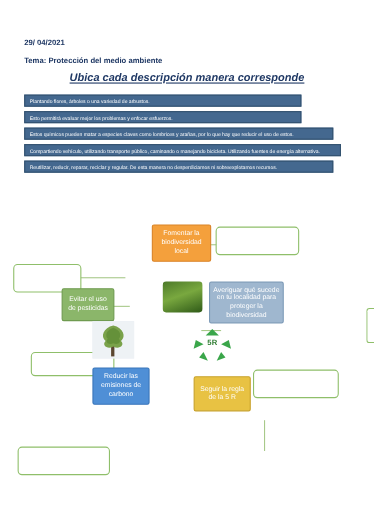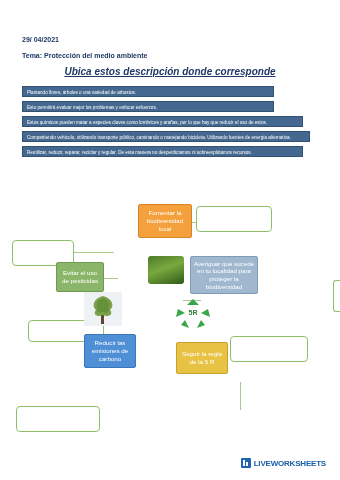--- a/index.html
+++ b/index.html
@@ -97,21 +97,21 @@
     border:.8px solid #8fbf6a;border-right:none;border-radius:3px 0 0 3px;
   }
 </style>
 </head>
 <body>
 
 <div class="sheet">
 
   <div class="date">29/ 04/2021</div>
   <div class="topic">Tema: Protección del medio ambiente</div>
-  <div class="instruction">Ubica estos descripción donde corresponde</div>
+  <div class="instruction">Ubica cada descripción manera corresponde</div>
 
   <div class="bar" style="left:22px;top:86px;width:252px;height:11px;">Plantando flores, árboles o una variedad de arbustos.</div>
   <div class="bar" style="left:22px;top:101px;width:252px;height:11px;">Esto permitirá evaluar mejor los problemas y enfocar  esfuerzos.</div>
   <div class="bar" style="left:22px;top:116px;width:281px;height:11px;">Estos químicos pueden matar a especies claves como lombrices y arañas, por lo que hay que reducir el uso de estos.</div>
   <div class="bar" style="left:22px;top:131px;width:288px;height:11px;">Compartiendo vehículo, utilizando transporte público, caminando o manejando bicicleta. Utilizando fuentes de energía alternativa.</div>
   <div class="bar" style="left:22px;top:146px;width:281px;height:11px;">Reutilizar, reducir, reparar, reciclar y regular. De esta manera no desperdiciamos ni sobreexplotamos recursos.</div>
 
   <div class="connector" style="left:70px;top:252px;width:44px;"></div>
   <div class="connector" style="left:180px;top:222px;width:20px;"></div>
   <div class="connector" style="left:96px;top:278px;width:22px;"></div>
@@ -156,18 +156,14 @@
     <svg viewBox="0 0 42 36" width="42" height="36" aria-hidden="true">
       <path d="M21 3 L27 9 L15 9 Z" fill="#3aa64a"></path>
       <path d="M36 13 L38 21 L29 17 Z" fill="#3aa64a"></path>
       <path d="M33 29 L25 32 L29 24 Z" fill="#3aa64a"></path>
       <path d="M9 29 L13 24 L17 32 Z" fill="#3aa64a"></path>
       <path d="M6 13 L13 17 L4 21 Z" fill="#3aa64a"></path>
     </svg>
     <div class="rr-text">5R</div>
   </div>
 
-  <div class="watermark">
-    <div class="wm-mark"></div>
-    <div class="wm-text">LIVEWORKSHEETS</div>
-  </div>
 
 </div>
 
 </body></html>

